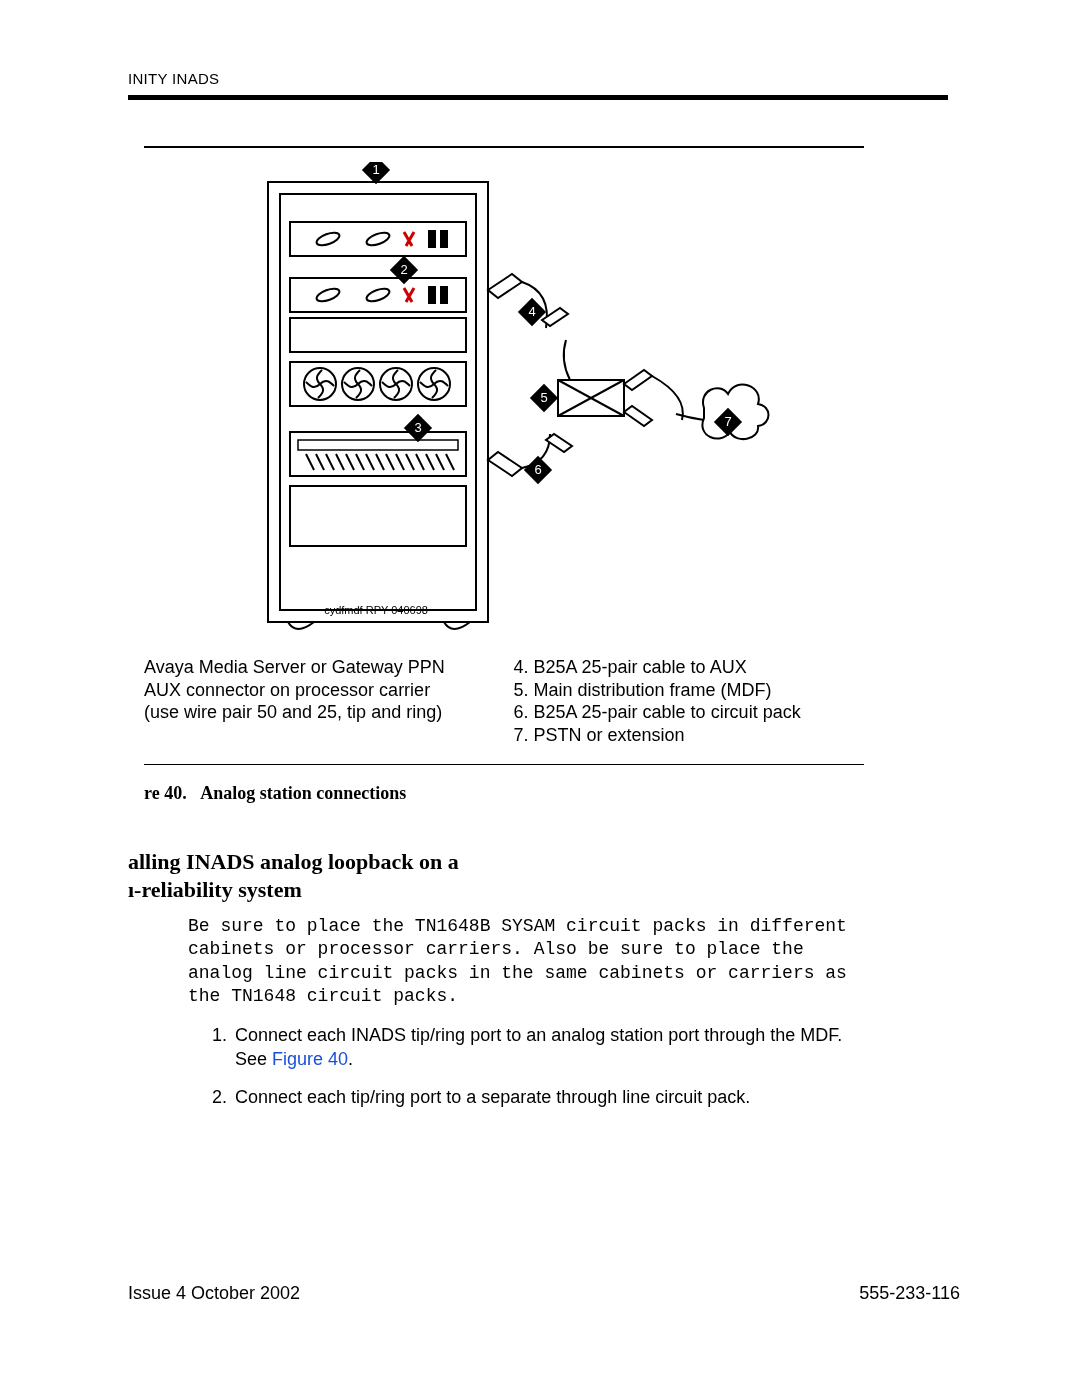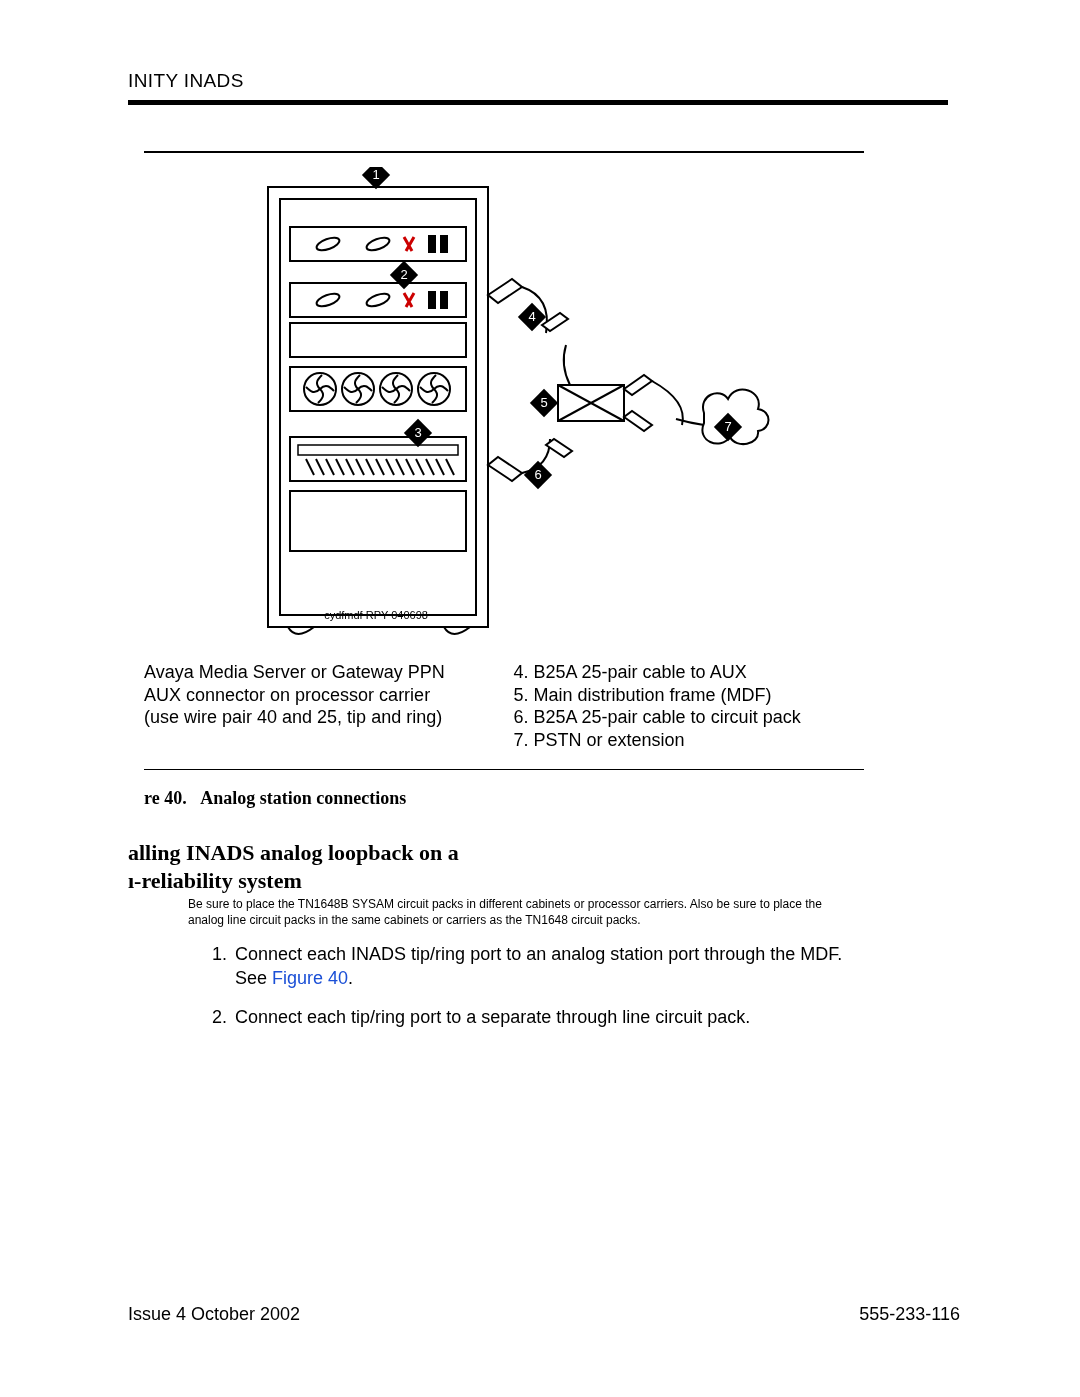--- a/index.html
+++ b/index.html
@@ -1,31 +1,31 @@
 <!DOCTYPE html>
 <html><head>
 <meta charset="utf-8">
 <style>
   html,body{margin:0;padding:0;background:#fff;font-family:"Times New Roman",Times,serif;color:#000}
   .page{width:1080px;height:1397px;position:relative;box-sizing:border-box;padding:70px 120px 70px 128px}
-  .hdr{font-family:Arial,Helvetica,sans-serif;font-size:19px;letter-spacing:.02em}
+  .hdr{font-family:Arial,Helvetica,sans-serif;font-size:15px;letter-spacing:.02em}
   .hdr-rule{margin-top:8px;height:5px;background:#000;width:820px}
   .figwrap{margin-top:46px;margin-left:16px;width:720px}
   .fig-top-rule{height:2px;background:#000;width:720px;margin-bottom:14px}
   .figsvg{display:block;margin-left:84px}
   .legend{font-family:Arial,Helvetica,sans-serif;font-size:18px;line-height:1.25;margin-top:14px;display:flex;gap:19px}
   .legend .col{flex:1}
   .fig-bot-rule{height:1px;background:#000;width:720px;margin-top:18px}
   .caption{font-family:"Times New Roman",Times,serif;font-weight:bold;font-size:18px;margin-top:18px}
-  .section-h{font-family:"Times New Roman",Times,serif;font-weight:bold;font-size:22px;margin-top:30px;line-height:1.25}
-  .body{font-family:Liberation Sans, sans-serif;font-size:12px;line-height:1.3;margin-top:3px;margin-left:60px;width:660px}
+  .section-h{font-family:"Times New Roman",Times,serif;font-weight:bold;font-size:22px;margin-top:44px;line-height:1.25}
+  .body{font-family:Liberation Mono, monospace;font-size:18px;line-height:1.3;margin-top:12px;margin-left:60px;width:660px}
   .steps{font-family:Arial,Helvetica,sans-serif;font-size:18px;line-height:1.35;margin-top:14px;margin-left:84px;width:636px}
   .steps .s{display:flex;gap:8px;margin-bottom:14px}
   .link{color:#1a4fd6}
-  .footer{position:absolute;left:128px;right:120px;bottom:72px;font-family:Arial,Helvetica,sans-serif;font-size:18px;display:flex;justify-content:space-between}
+  .footer{position:absolute;left:128px;right:120px;bottom:93px;font-family:Arial,Helvetica,sans-serif;font-size:18px;display:flex;justify-content:space-between}
   a{text-decoration:none}
 </style>
 </head>
 <body>
 
 <div class="page">
   <div class="hdr">INITY INADS</div>
   <div class="hdr-rule"></div>
 
   <div class="figwrap">
@@ -155,21 +155,21 @@
             <text y="4">7</text>
           </g>
       </g>
       <text x="148" y="452" font-family="Arial" font-size="11" text-anchor="middle">cydfmdf RPY 040698</text>
     </svg>
 
     <div class="legend">
       <div class="col">
         <div>Avaya Media Server or Gateway PPN</div>
         <div>AUX connector on processor carrier</div>
-        <div>(use wire pair 40 and 25, tip and ring)</div>
+        <div>(use wire pair 50 and 25, tip and ring)</div>
       </div>
       <div class="col">
         <div>4. B25A 25-pair cable to AUX</div>
         <div>5. Main distribution frame (MDF)</div>
         <div>6. B25A 25-pair cable to circuit pack</div>
         <div>7. PSTN or extension</div>
       </div>
     </div>
     <div class="fig-bot-rule"></div>
     <div class="caption">

